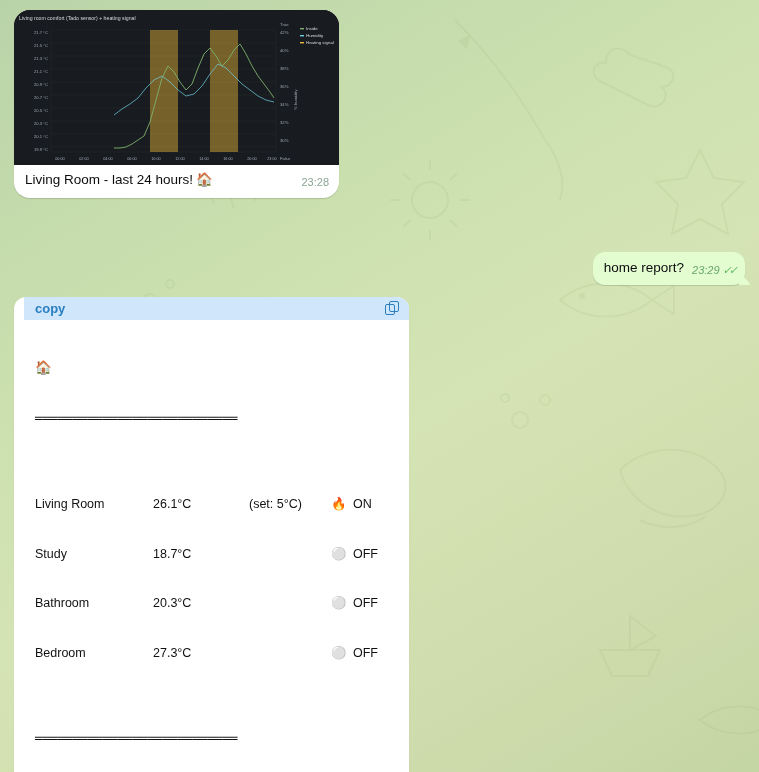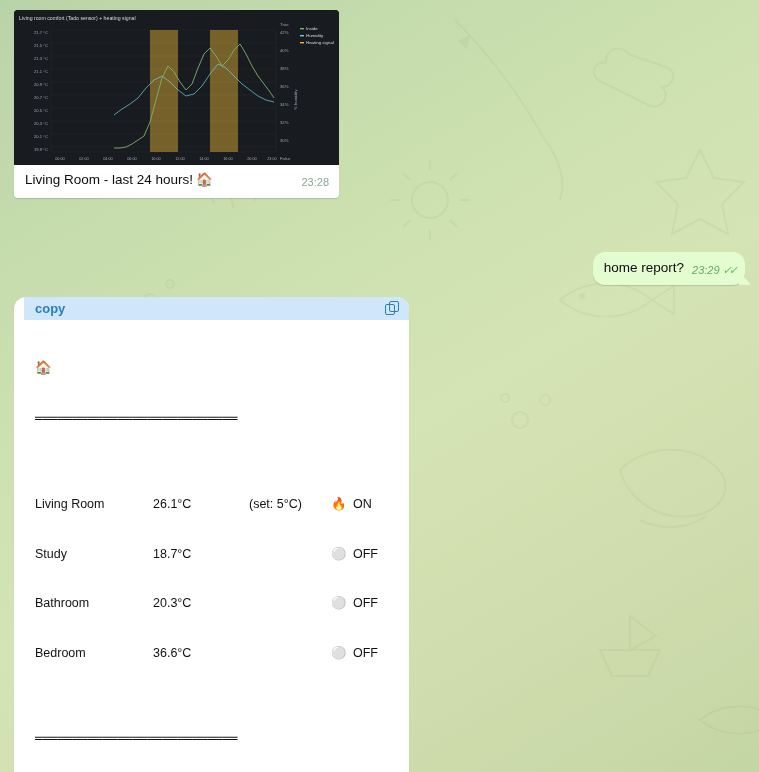--- a/index.html
+++ b/index.html
@@ -75,21 +75,21 @@
   .ticks {
     display: inline-block;
     color: #5cb85c;
     font-size: 11px;
     letter-spacing: -3px;
   }
 
   
   .photo-bubble {
     background: #ffffff;
-    border-radius: 4px;
+    border-radius: 16px;
     overflow: hidden;
     box-shadow: 0 1px 1px rgba(0,0,0,0.14);
     width: 325px;
   }
   .chart-img {
     width: 325px;
     height: 155px;
     background: #181b1f;
     display: block;
     position: relative;
@@ -389,21 +389,21 @@
               <span class="room-name">Bathroom</span>
               <span class="room-temp">20.3°C</span>
               <span class="room-set"></span>
               <span class="room-state">
                 <span class="state-emoji">⚪</span>
                 <span>OFF</span>
               </span>
             </div>
             <div class="room-row">
               <span class="room-name">Bedroom</span>
-              <span class="room-temp">36.6°C</span>
+              <span class="room-temp">27.3°C</span>
               <span class="room-set"></span>
               <span class="room-state">
                 <span class="state-emoji">⚪</span>
                 <span>OFF</span>
               </span>
             </div>
           </div>
           <div class="rule" style="margin-top:4px;">═══════════════════════════</div>
         </div>
         <div class="code-time">

